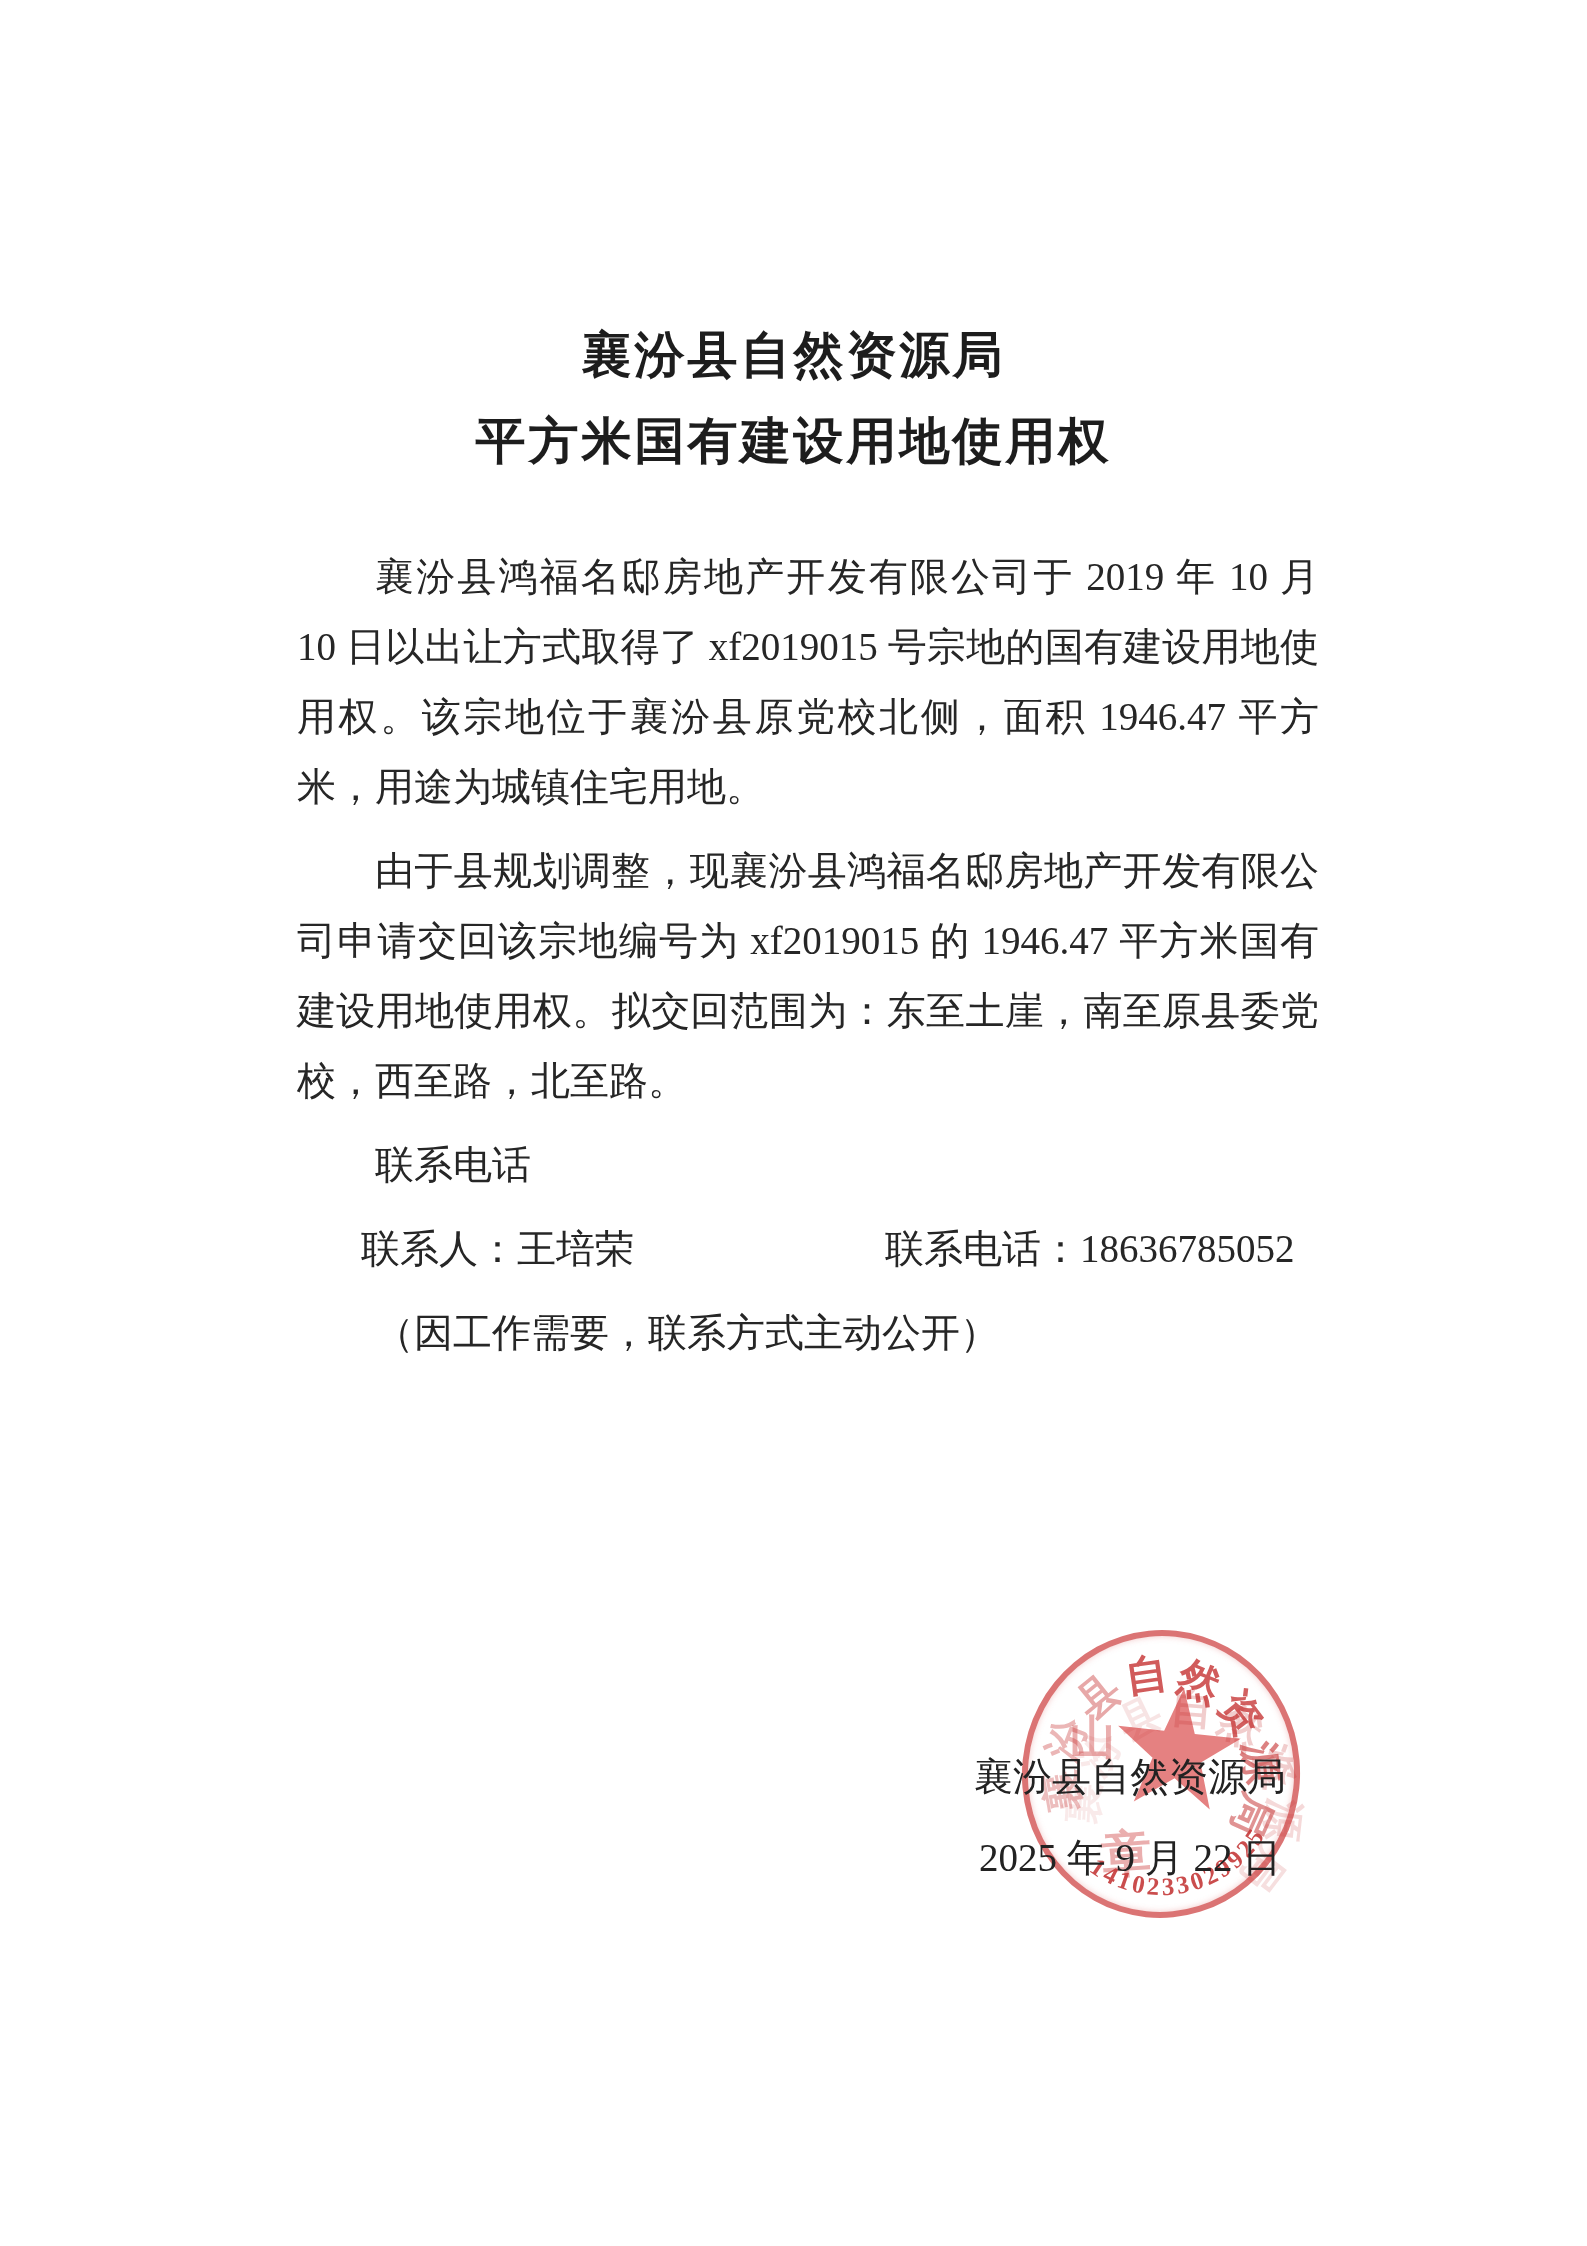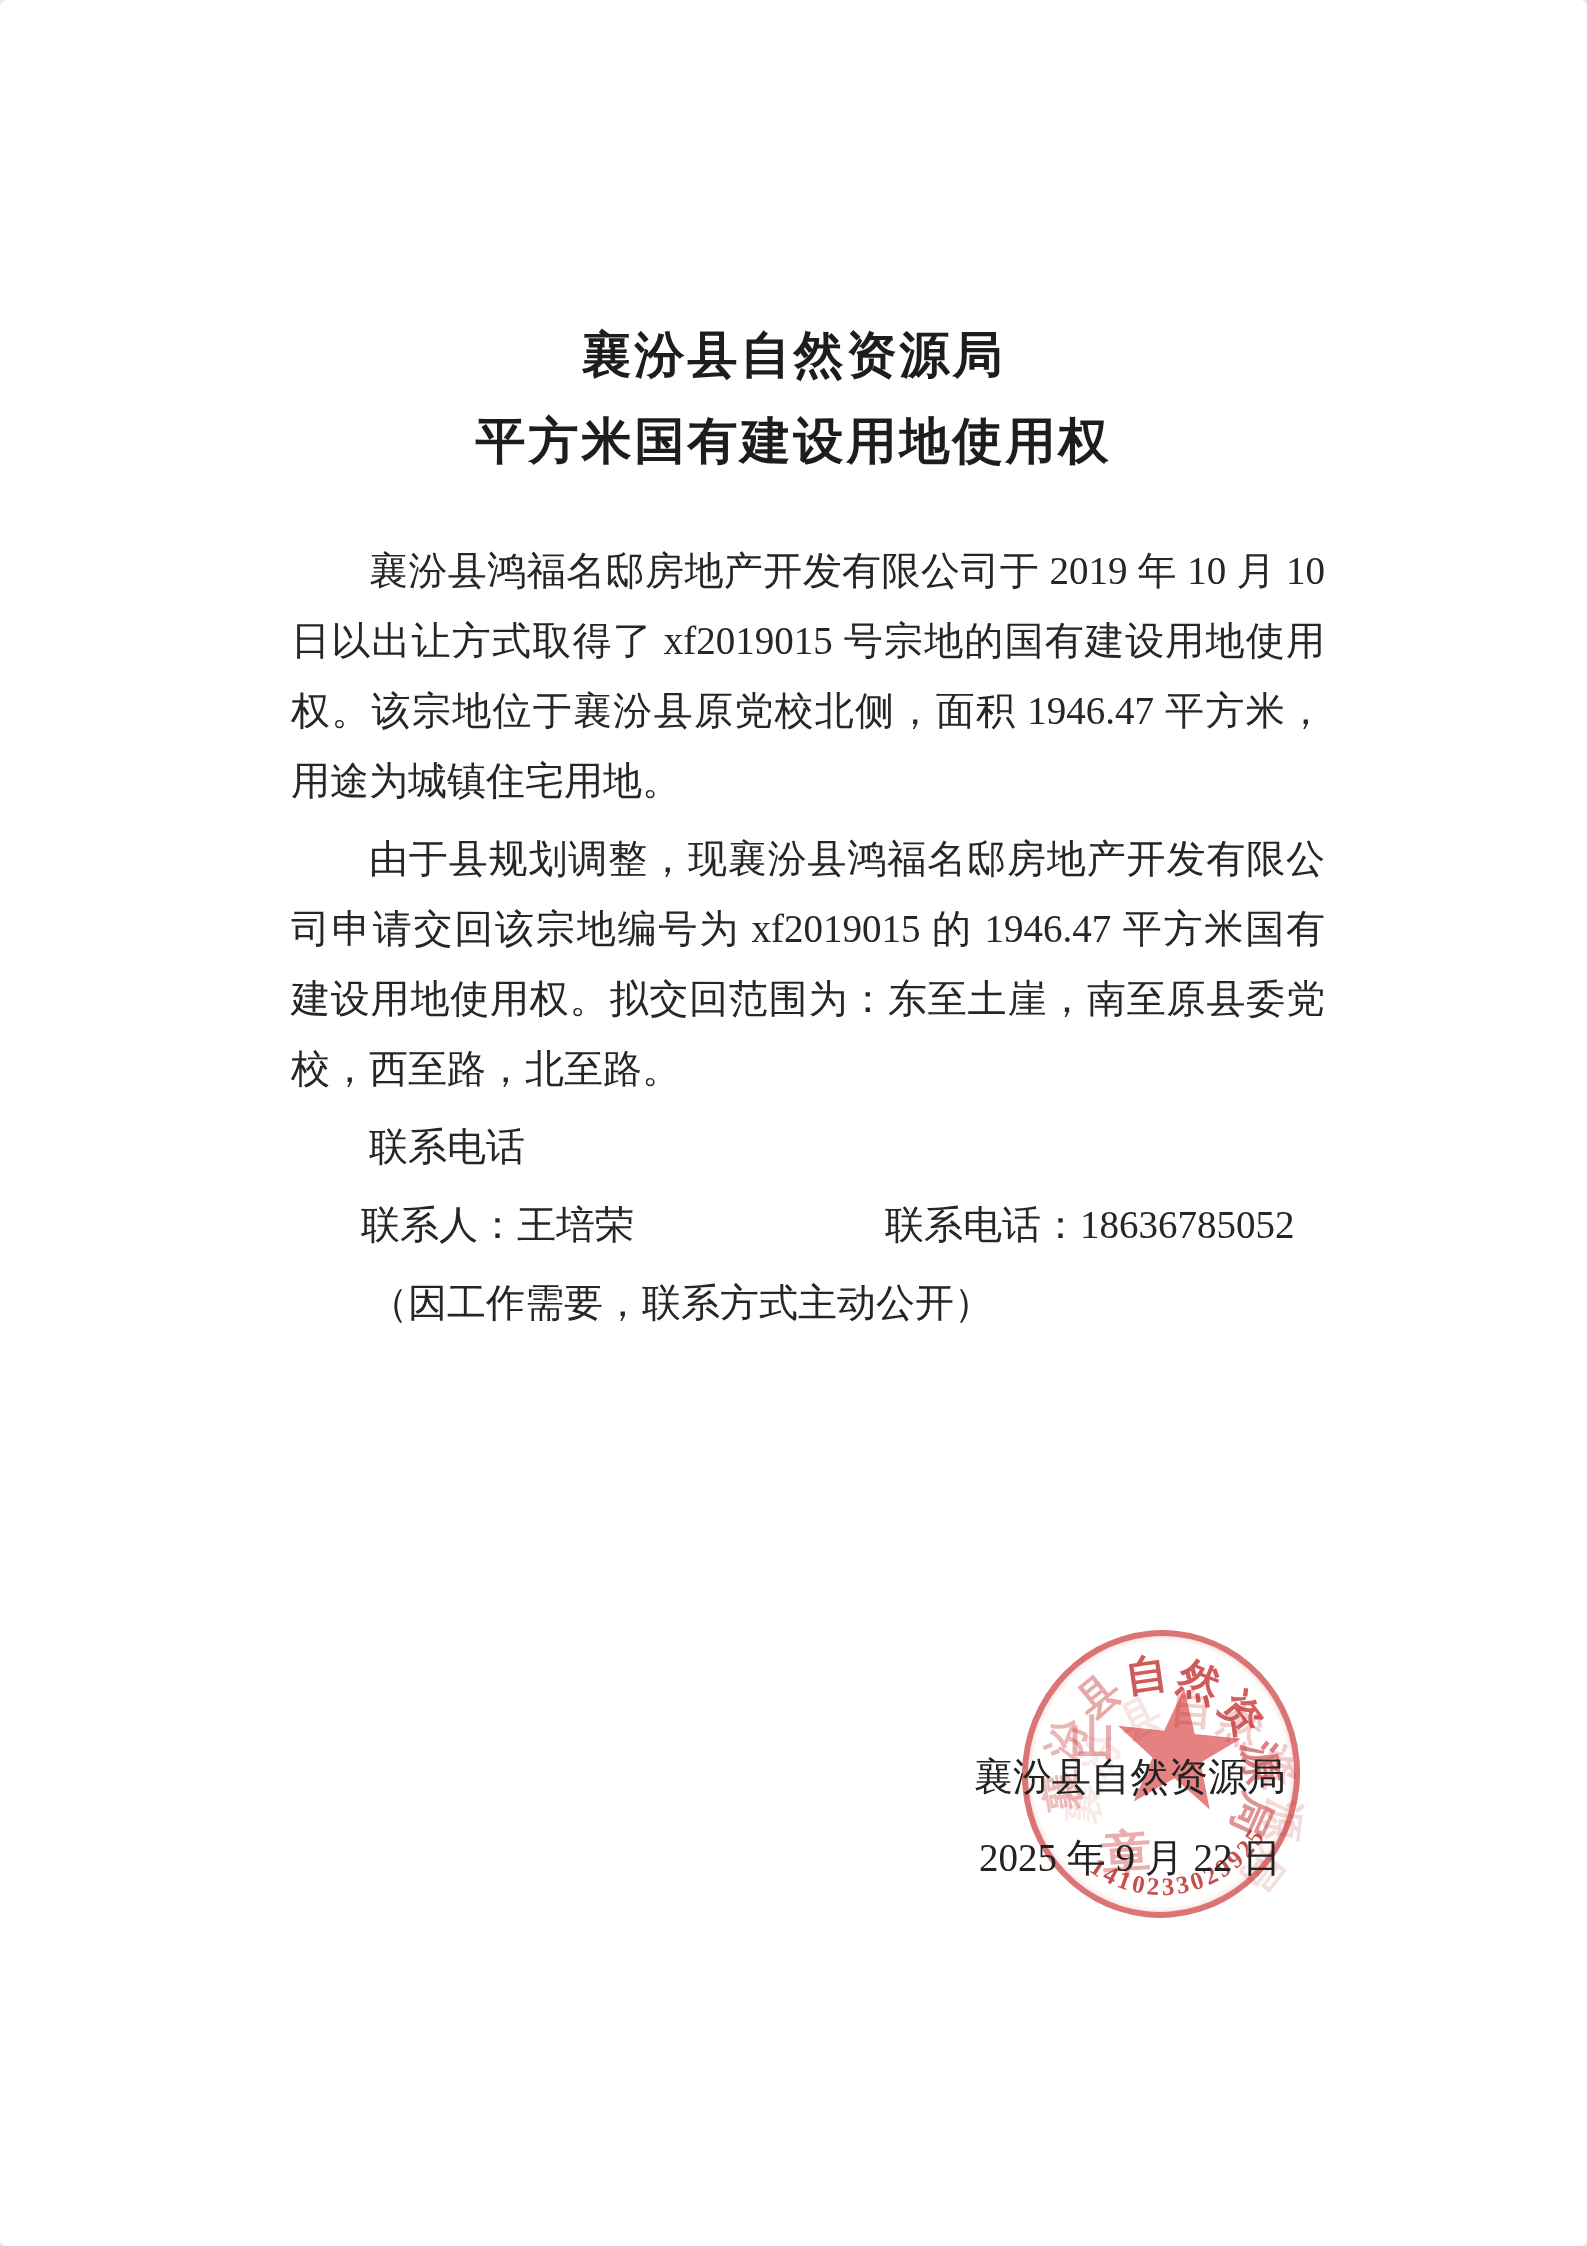--- a/index.html
+++ b/index.html
@@ -1,30 +1,30 @@
 <!DOCTYPE html>
 <html><head>
 <meta charset="utf-8">
 <style>
   html,body { margin:0; padding:0; background:#e8e8e8; }
   .page {
     position:relative; width:1587px; height:2246px; margin:0 auto;
     background:#ffffff; overflow:hidden;
-    font-family:"Liberation Serif","DejaVu Serif",serif; color:#262626;border-radius:7px;
+    font-family:"Liberation Serif","DejaVu Serif",serif; color:#262626;
   }
   .doc-title {
     position:absolute; top:312px; left:0; width:100%;
     text-align:center; font-weight:bold; font-size:50px; line-height:86px;
     color:#1d1d1d; letter-spacing:3px;
   }
   .doc-body {
     position:absolute; left:283px; top:528px; width:1050px;
     font-size:39px; line-height:70px; text-align:justify;
   }
-  .doc-body p { margin:8px; text-indent:2em; }
+  .doc-body p { margin:14px; text-indent:2em; }
   .contact-row { position:relative; text-indent:2em; height:70px; }
   .contact-phone { position:absolute; left:602px; top:0; text-indent:0; }
   .signature {
     position:absolute; left:880px; top:1736px; width:500px;
     text-align:center; font-size:39px; line-height:81px; color:#222; z-index:3;
   }
   
   .seal {
     position:absolute; left:1020px; top:1628px; width:282px; height:292px;
     transform:rotate(6deg); z-index:2;

